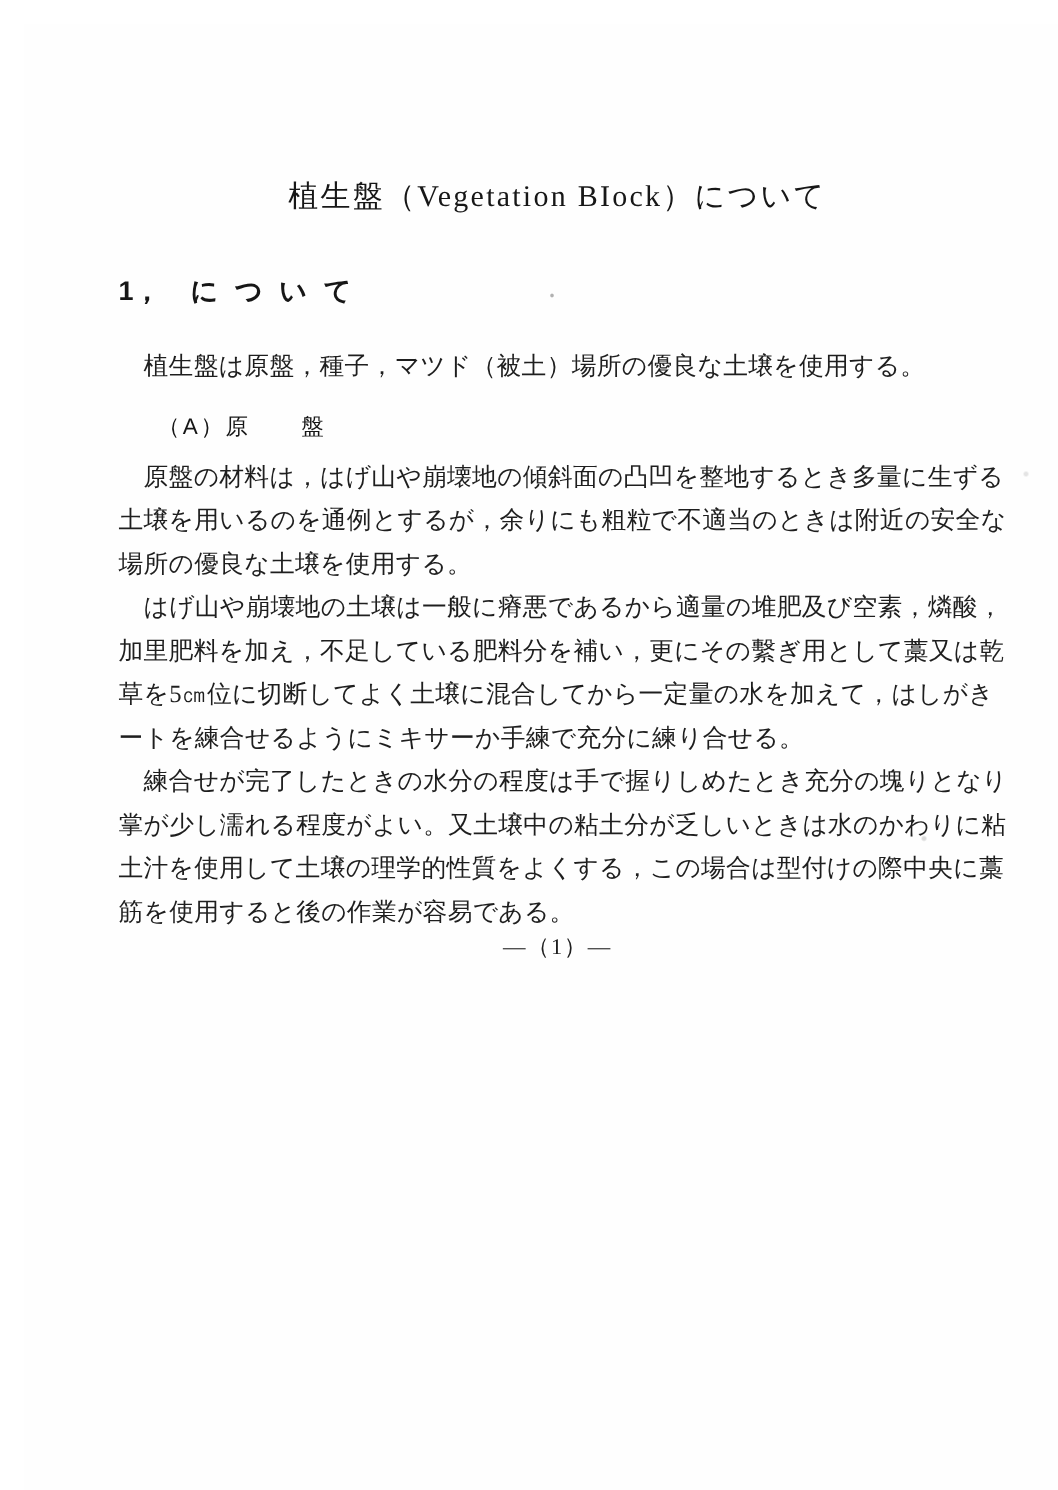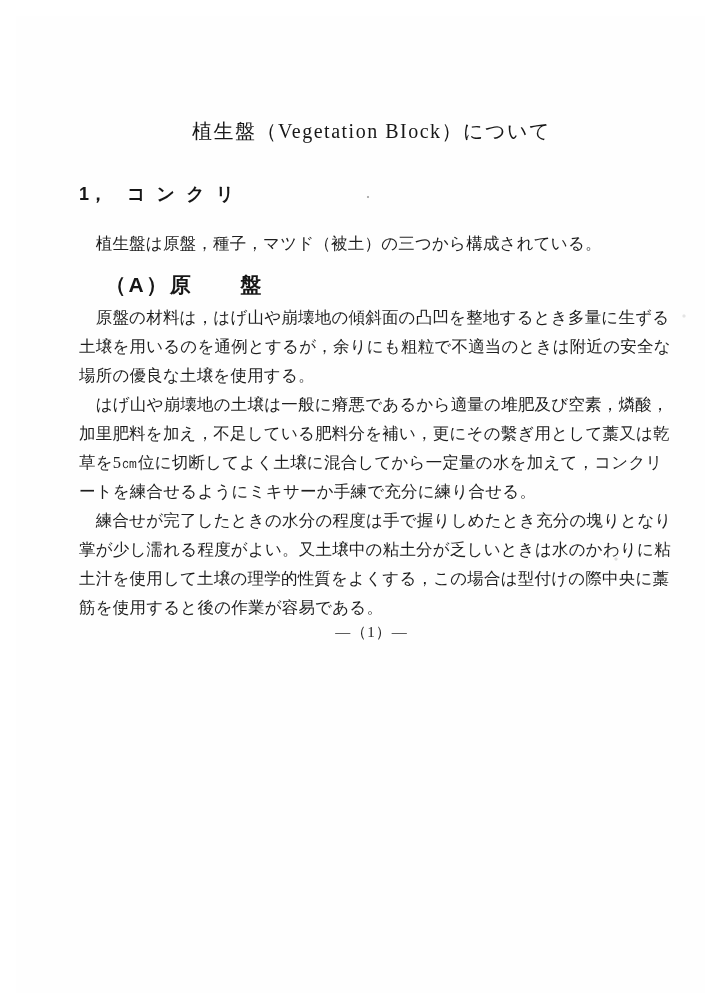--- a/index.html
+++ b/index.html
@@ -58,22 +58,22 @@
     line-height: 29px;
     letter-spacing: 0.2px;
     white-space: pre;
     color: #1e1e1e;
   }
   .p1     { margin-top: 26px; }
   .intro  { margin-top: 22px; }
   .sub-h {
     margin: 15px 0 0 26px;
     font-family: "Liberation Sans", "DejaVu Sans", sans-serif;
-    font-weight: bold;
-    font-size: 21px;
+    font-weight: normal;
+    font-size: 15px;
     line-height: 24px;
     letter-spacing: 0.12em;
     color: #161616;
   }
   .pa1 { margin-top: 6px; }
   .footer {
     margin-top: 0;
     font-size: 15px;
     line-height: 20px;
     text-align: center;
@@ -81,36 +81,36 @@
     color: #1e1e1e;
   }
 </style>
 </head>
 <body>
 
 <div class="page">
 
   <h1 class="title">植生盤（Vegetation BIock）について</h1>
 
-  <div class="sec-h h1"><span class="num">1，</span><span class="spread">コンクリ</span></div>
+  <div class="sec-h h1"><span class="num">1，</span><span class="spread">について</span></div>
 
 
 
 
-  <p class="body intro">　植生盤は原盤，種子，マツド（被土）の三つから構成されている。</p>
+  <p class="body intro">　植生盤は原盤，種子，マツド（被土）場所の優良な土壌を使用する。</p>
 
   <div class="sub-h">（A）原　　盤</div>
 
   <p class="body pa1">　原盤の材料は，はげ山や崩壊地の傾斜面の凸凹を整地するとき多量に生ずる
 土壌を用いるのを通例とするが，余りにも粗粒で不適当のときは附近の安全な
 場所の優良な土壌を使用する。</p>
 
   <p class="body">　はげ山や崩壊地の土壌は一般に瘠悪であるから適量の堆肥及び空素，燐酸，
 加里肥料を加え，不足している肥料分を補い，更にその繫ぎ用として藁又は乾
-草を5㎝位に切断してよく土壌に混合してから一定量の水を加えて，コンクリ
+草を5㎝位に切断してよく土壌に混合してから一定量の水を加えて，はしがき
 ートを練合せるようにミキサーか手練で充分に練り合せる。</p>
 
   <p class="body">　練合せが完了したときの水分の程度は手で握りしめたとき充分の塊りとなり
 掌が少し濡れる程度がよい。又土壌中の粘土分が乏しいときは水のかわりに粘
 土汁を使用して土壌の理学的性質をよくする，この場合は型付けの際中央に藁
 筋を使用すると後の作業が容易である。</p>
 
   <div class="footer">—（1）—</div>
 
 </div>

